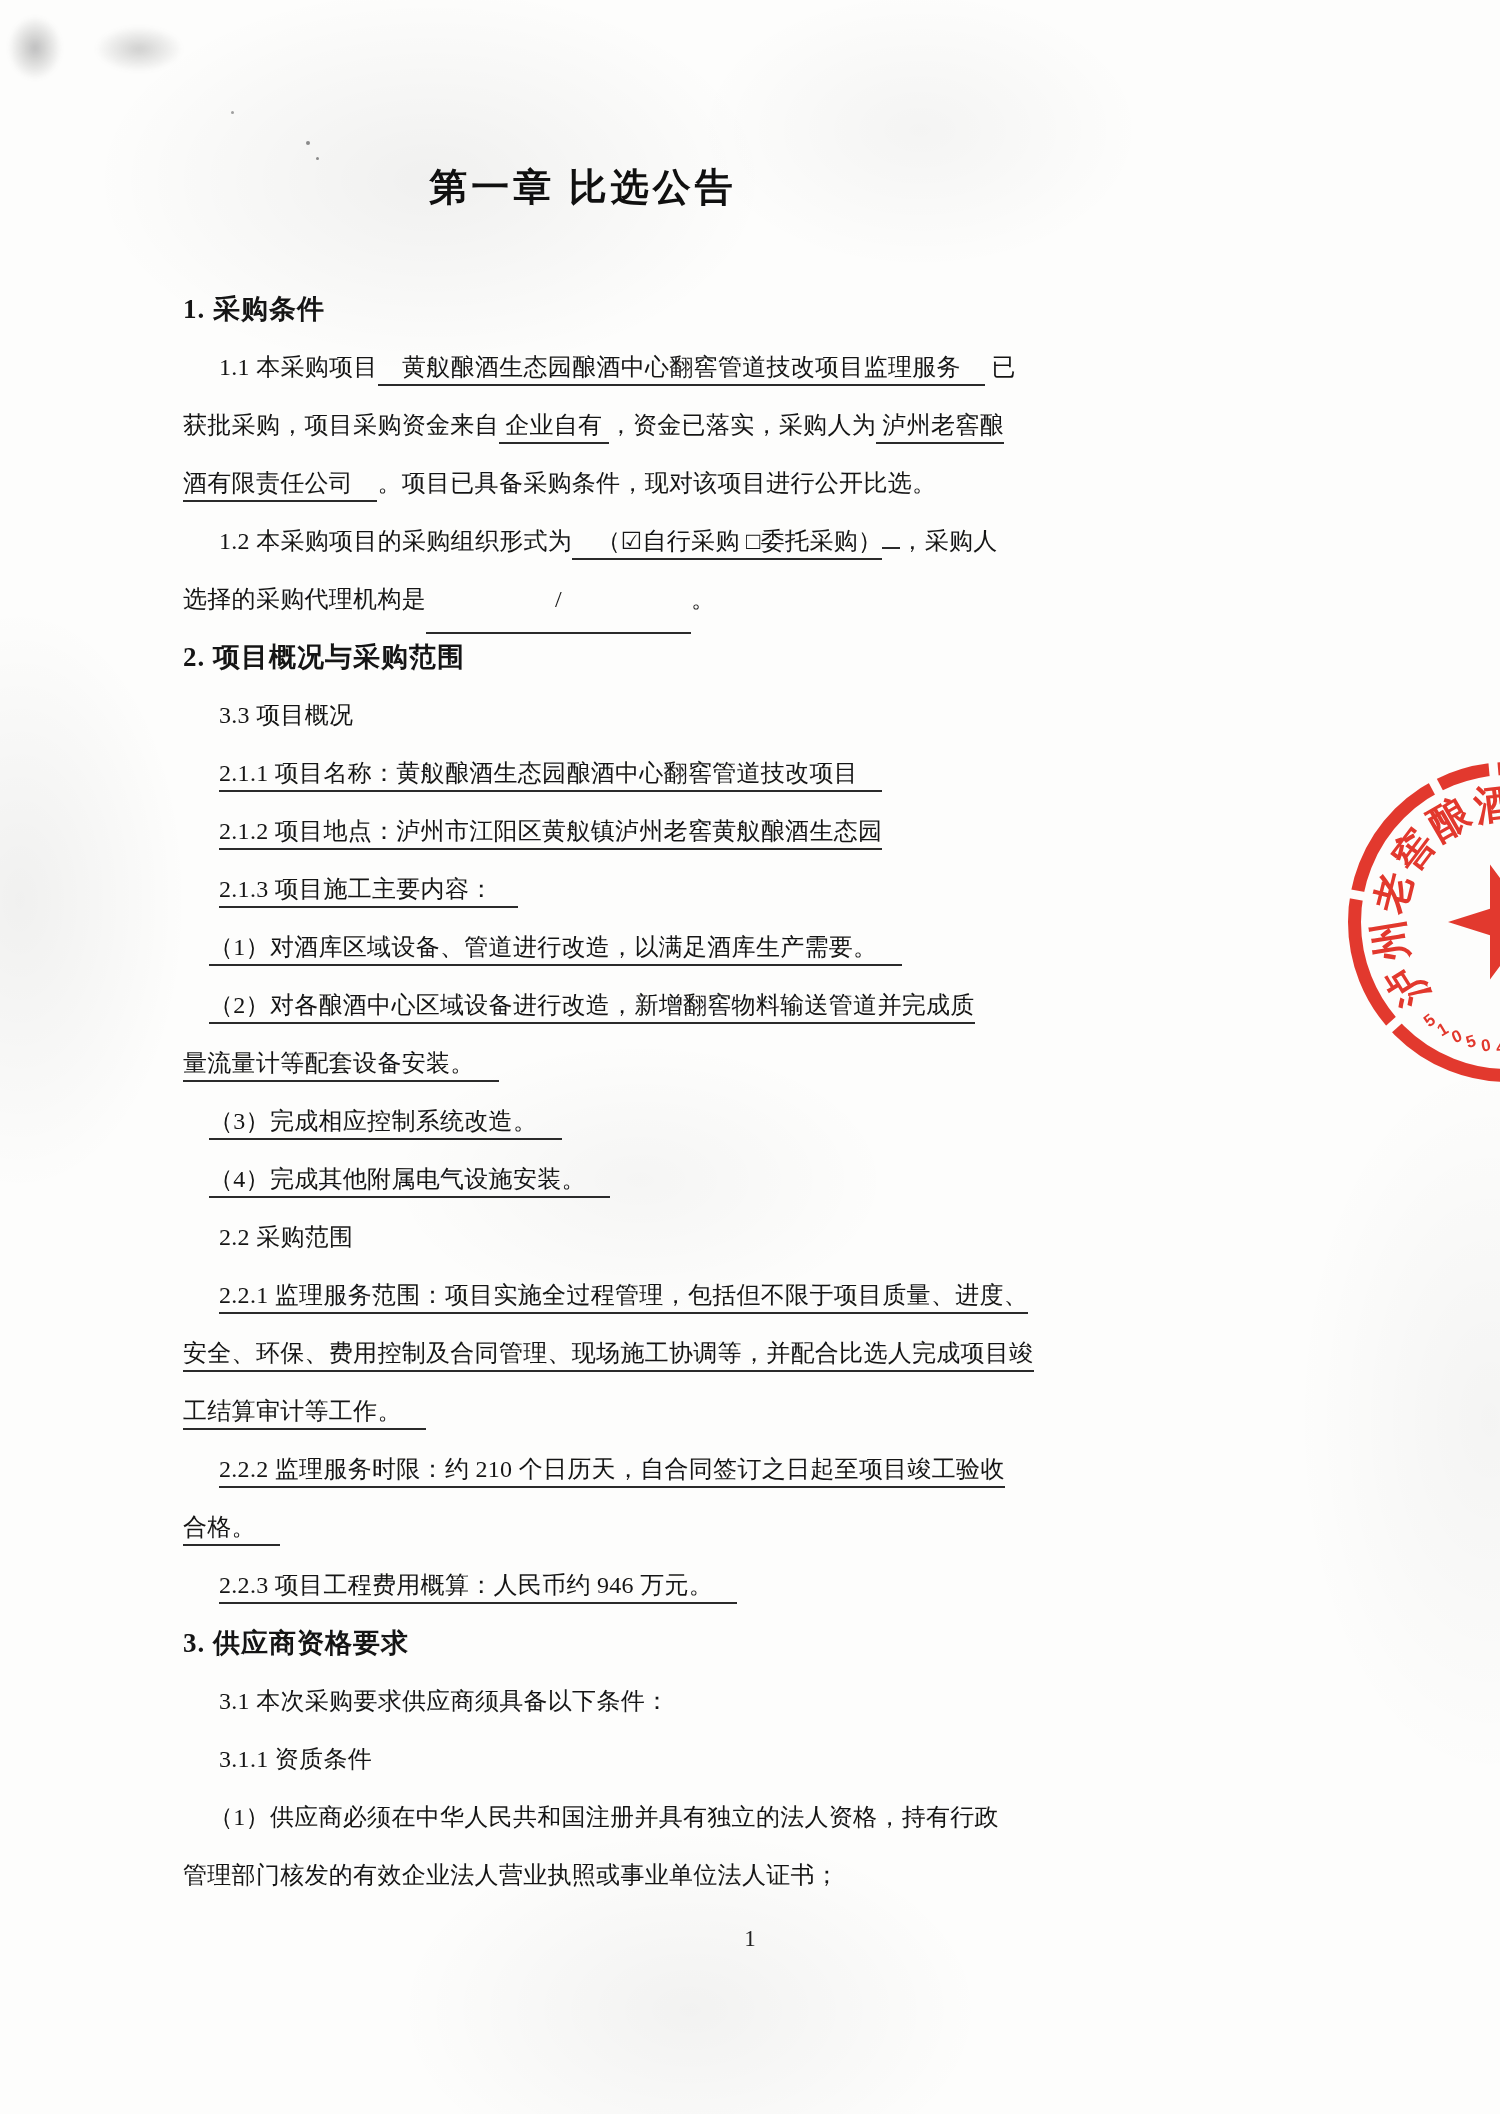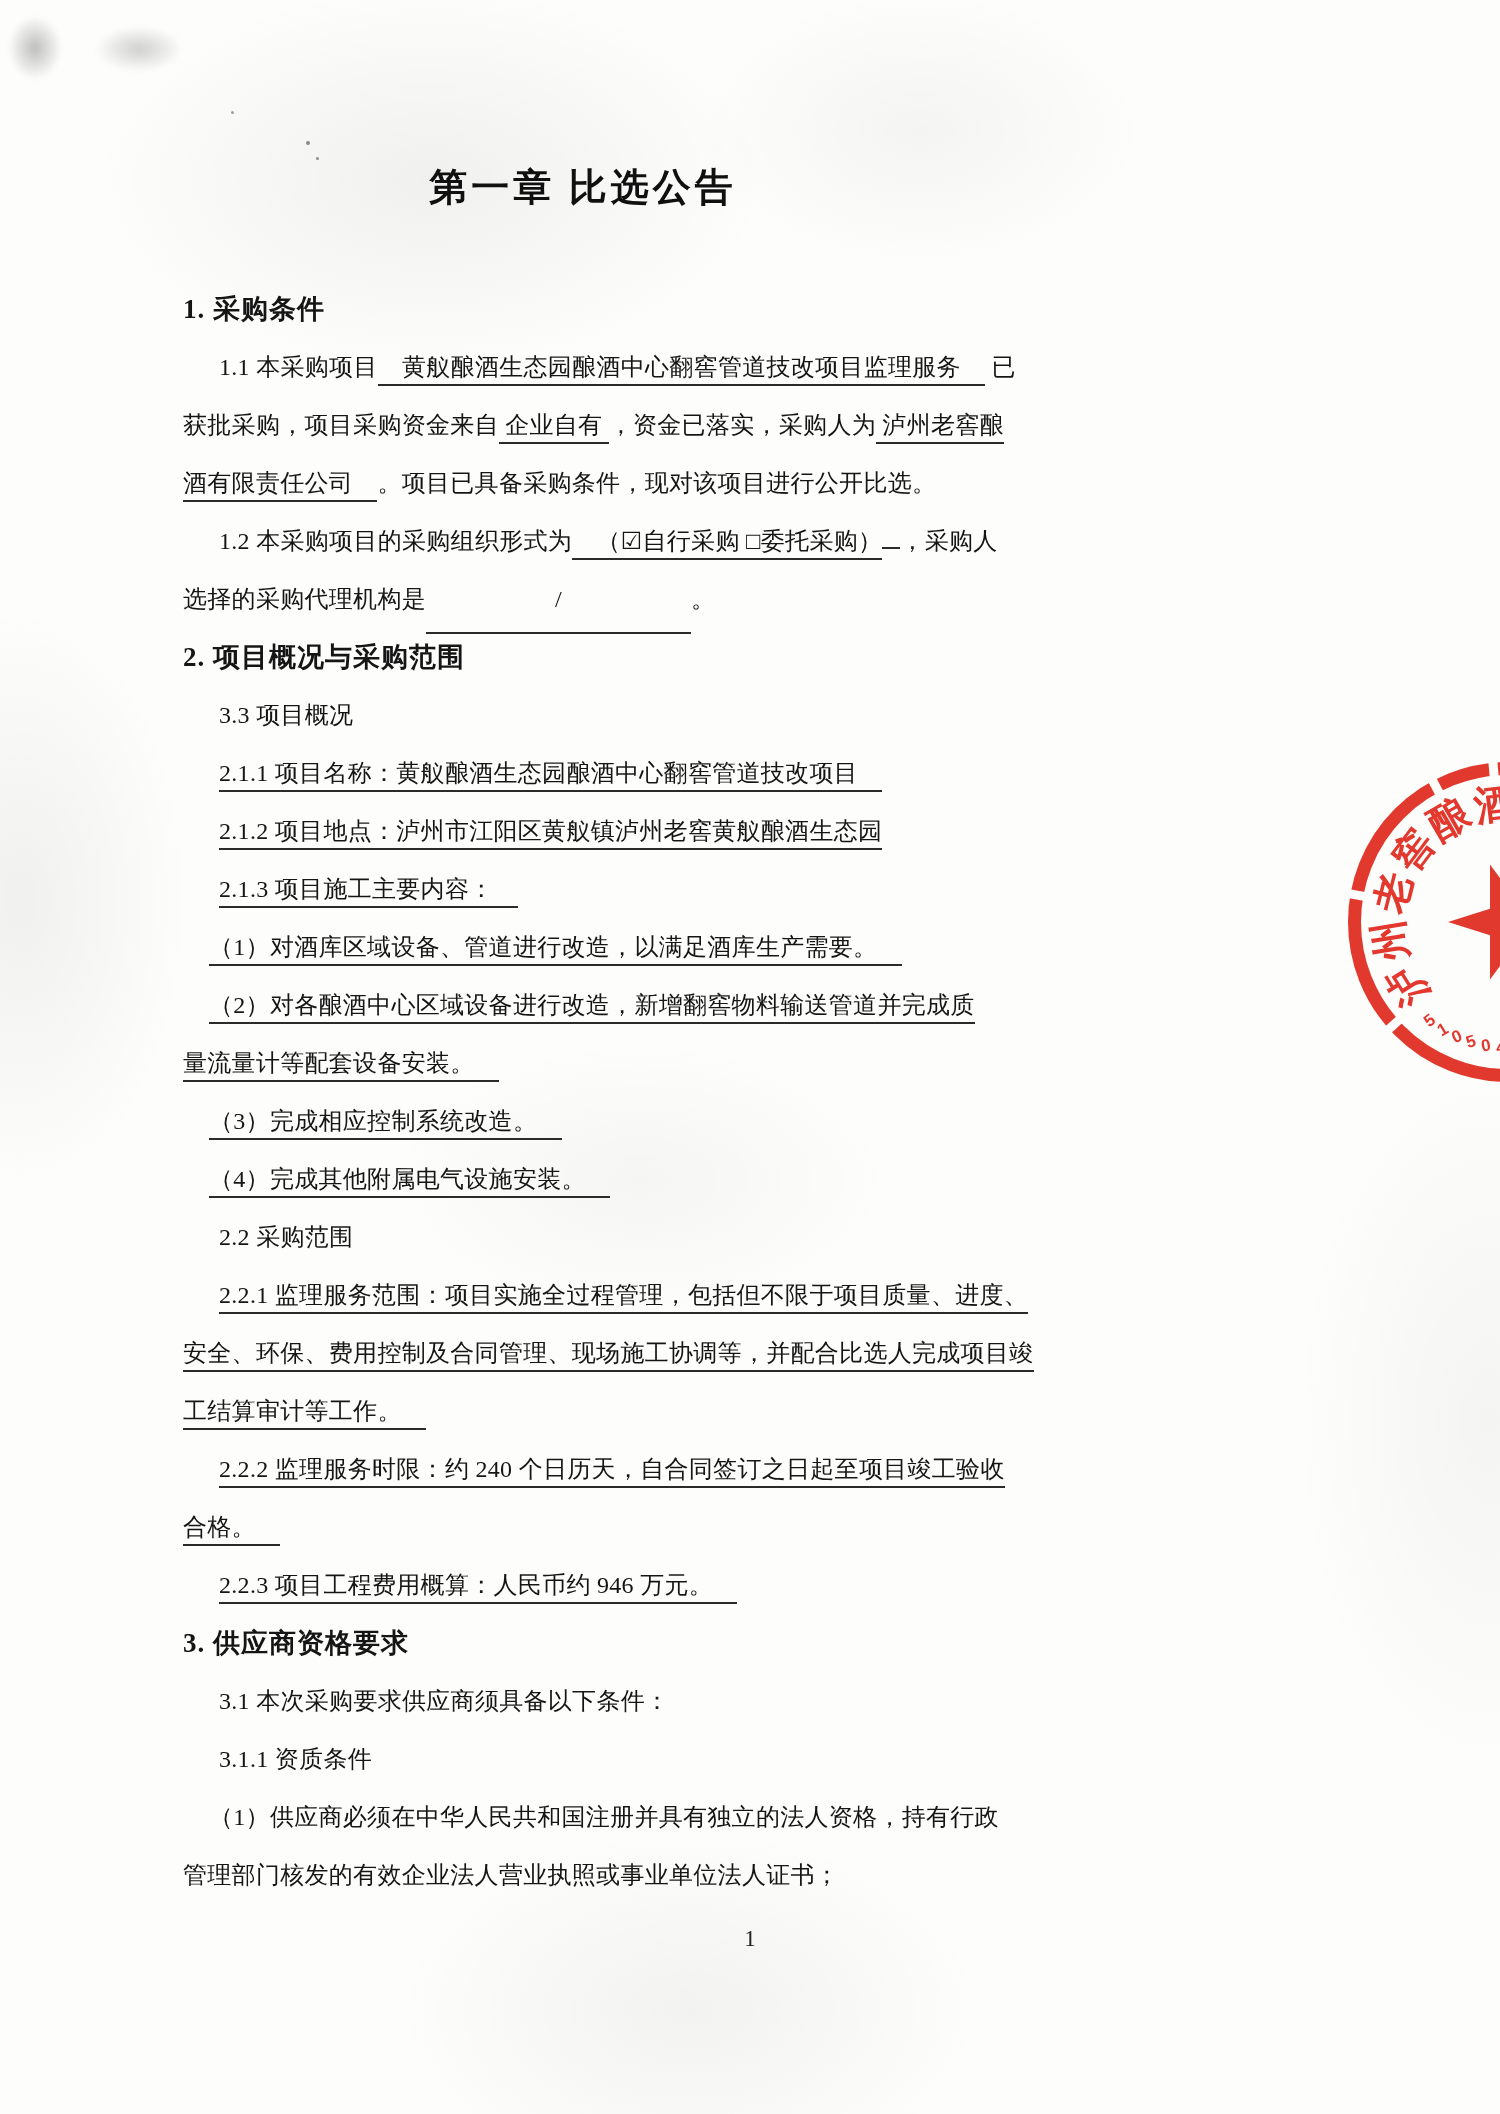--- a/index.html
+++ b/index.html
@@ -79,21 +79,21 @@
       <div class="line ind"><span class="u">2.1.3 项目施工主要内容：　</span></div>
       <div class="line ind2"><span class="u">（1）对酒库区域设备、管道进行改造，以满足酒库生产需要。　</span></div>
       <div class="line ind2"><span class="u">（2）对各酿酒中心区域设备进行改造，新增翻窖物料输送管道并完成质</span></div>
       <div class="line"><span class="u">量流量计等配套设备安装。　</span></div>
       <div class="line ind2"><span class="u">（3）完成相应控制系统改造。　</span></div>
       <div class="line ind2"><span class="u">（4）完成其他附属电气设施安装。　</span></div>
       <div class="line ind"><span>2.2 采购范围</span></div>
       <div class="line ind"><span class="u">2.2.1 监理服务范围：项目实施全过程管理，包括但不限于项目质量、进度、</span></div>
       <div class="line"><span class="u">安全、环保、费用控制及合同管理、现场施工协调等，并配合比选人完成项目竣</span></div>
       <div class="line"><span class="u">工结算审计等工作。　</span></div>
-      <div class="line ind"><span class="u">2.2.2 监理服务时限：约 240 个日历天，自合同签订之日起至项目竣工验收</span></div>
+      <div class="line ind"><span class="u">2.2.2 监理服务时限：约 210 个日历天，自合同签订之日起至项目竣工验收</span></div>
       <div class="line"><span class="u">合格。　</span></div>
       <div class="line ind"><span class="u">2.2.3 项目工程费用概算：人民币约 946 万元。　</span></div>
       <div class="line h1"><span>3. 供应商资格要求</span></div>
       <div class="line ind"><span>3.1 本次采购要求供应商须具备以下条件：</span></div>
       <div class="line ind"><span>3.1.1 资质条件</span></div>
       <div class="line ind2"><span>（1）供应商必须在中华人民共和国注册并具有独立的法人资格，持有行政</span></div>
       <div class="line"><span>管理部门核发的有效企业法人营业执照或事业单位法人证书；</span></div>
     </div>
 
   <div class="stamp">

